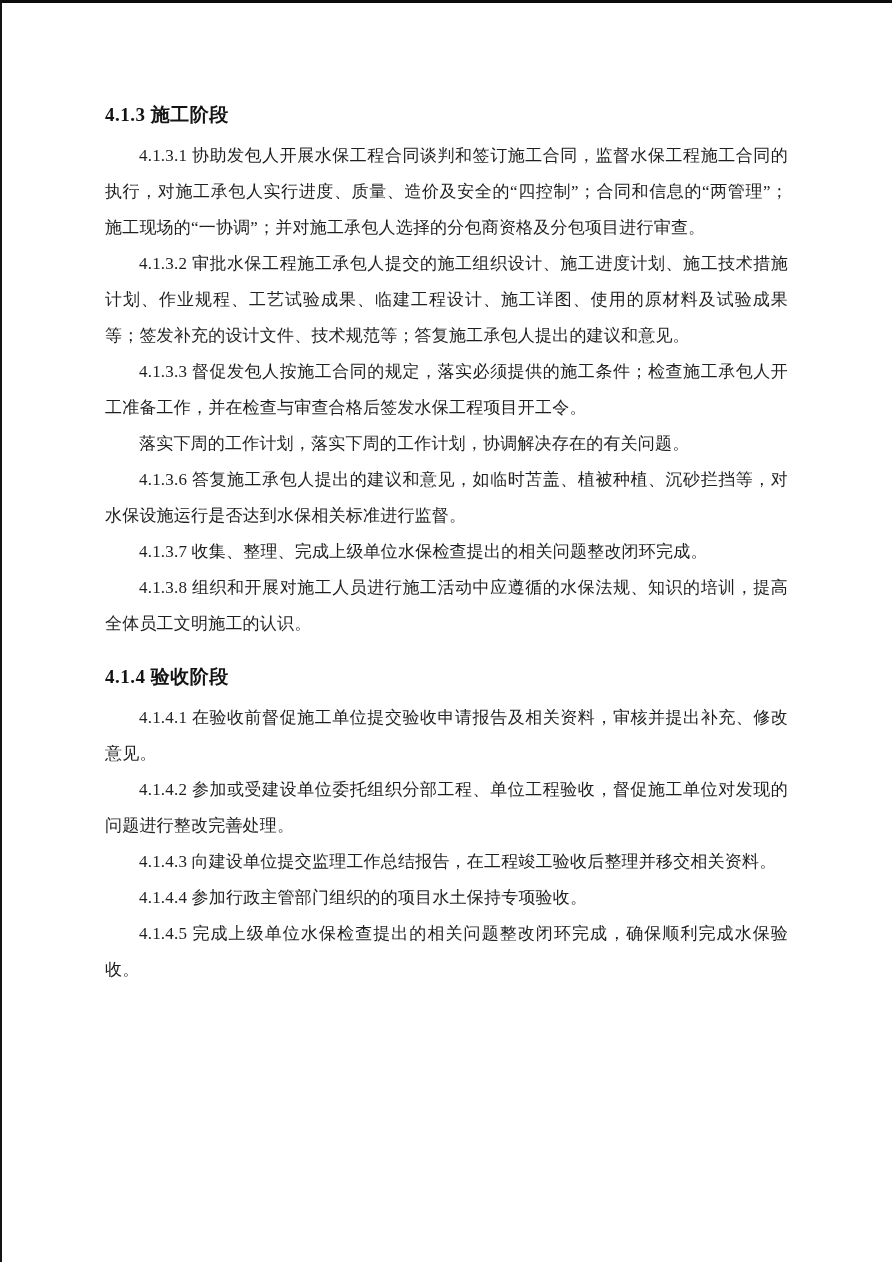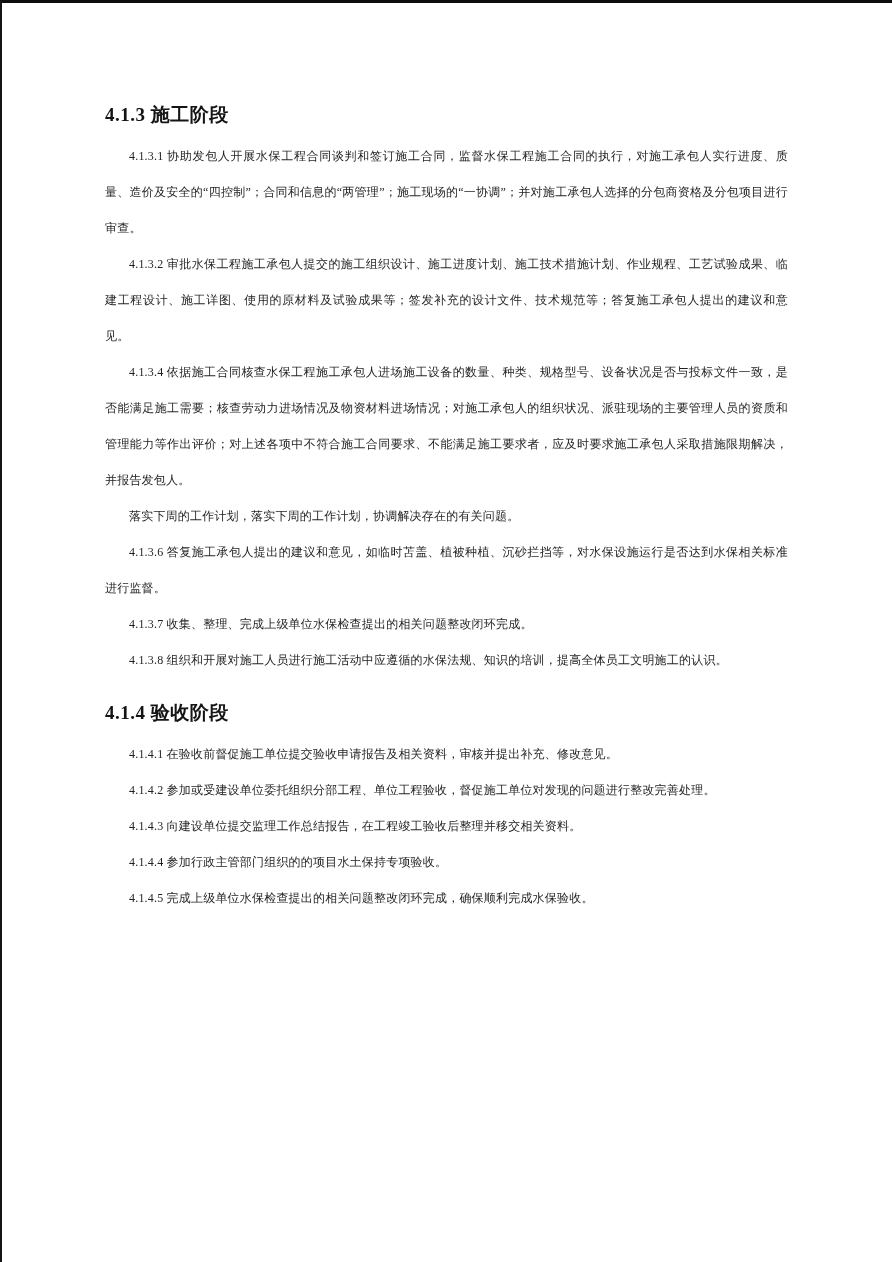--- a/index.html
+++ b/index.html
@@ -36,42 +36,42 @@
     line-height: 30px;
     font-weight: bold;
     color: #141414;
     margin: 0 0 8px 0;
     letter-spacing: 0.5px;
   }
   h2.section-heading.second {
     margin-top: 20px;
   }
   p.para {
-    font-size: 12px;
+    font-size: 17px;
     line-height: 36px;
     text-align: justify;
     text-indent: 2em;
     color: #1f1f1f;
     letter-spacing: 0.2px;
   }
 </style>
 </head>
 <body>
 
 <div class="page">
   <div class="edge-top"></div>
   <div class="edge-left"></div>
 
   <div class="content">
 
     <h2 class="section-heading">4.1.3 施工阶段</h2>
 
     <p class="para">4.1.3.1 协助发包人开展水保工程合同谈判和签订施工合同，监督水保工程施工合同的执行，对施工承包人实行进度、质量、造价及安全的“四控制”；合同和信息的“两管理”；施工现场的“一协调”；并对施工承包人选择的分包商资格及分包项目进行审查。</p>
     <p class="para">4.1.3.2 审批水保工程施工承包人提交的施工组织设计、施工进度计划、施工技术措施计划、作业规程、工艺试验成果、临建工程设计、施工详图、使用的原材料及试验成果等；签发补充的设计文件、技术规范等；答复施工承包人提出的建议和意见。</p>
-    <p class="para">4.1.3.4 依据施工合同核查水保工程施工承包人进场施工设备的数量、种类、规格型号、设备状况是否与投标文件一致，是否能满足施工需要；核查劳动力进场情况及物资材料进场情况；对施工承包人的组织状况、派驻现场的主要管理人员的资质和管理能力等作出评价；对上述各项中不符合施工合同要求、不能满足施工要求者，应及时要求施工承包人采取措施限期解决，并报告发包人。</p>
+    <p class="para">4.1.3.3 督促发包人按施工合同的规定，落实必须提供的施工条件；检查施工承包人开工准备工作，并在检查与审查合格后签发水保工程项目开工令。</p>
     <p class="para">落实下周的工作计划，落实下周的工作计划，协调解决存在的有关问题。</p>
     <p class="para">4.1.3.6 答复施工承包人提出的建议和意见，如临时苫盖、植被种植、沉砂拦挡等，对水保设施运行是否达到水保相关标准进行监督。</p>
     <p class="para">4.1.3.7 收集、整理、完成上级单位水保检查提出的相关问题整改闭环完成。</p>
     <p class="para">4.1.3.8 组织和开展对施工人员进行施工活动中应遵循的水保法规、知识的培训，提高全体员工文明施工的认识。</p>
 
     <h2 class="section-heading second">4.1.4 验收阶段</h2>
 
     <p class="para">4.1.4.1 在验收前督促施工单位提交验收申请报告及相关资料，审核并提出补充、修改意见。</p>
     <p class="para">4.1.4.2 参加或受建设单位委托组织分部工程、单位工程验收，督促施工单位对发现的问题进行整改完善处理。</p>
     <p class="para">4.1.4.3 向建设单位提交监理工作总结报告，在工程竣工验收后整理并移交相关资料。</p>

